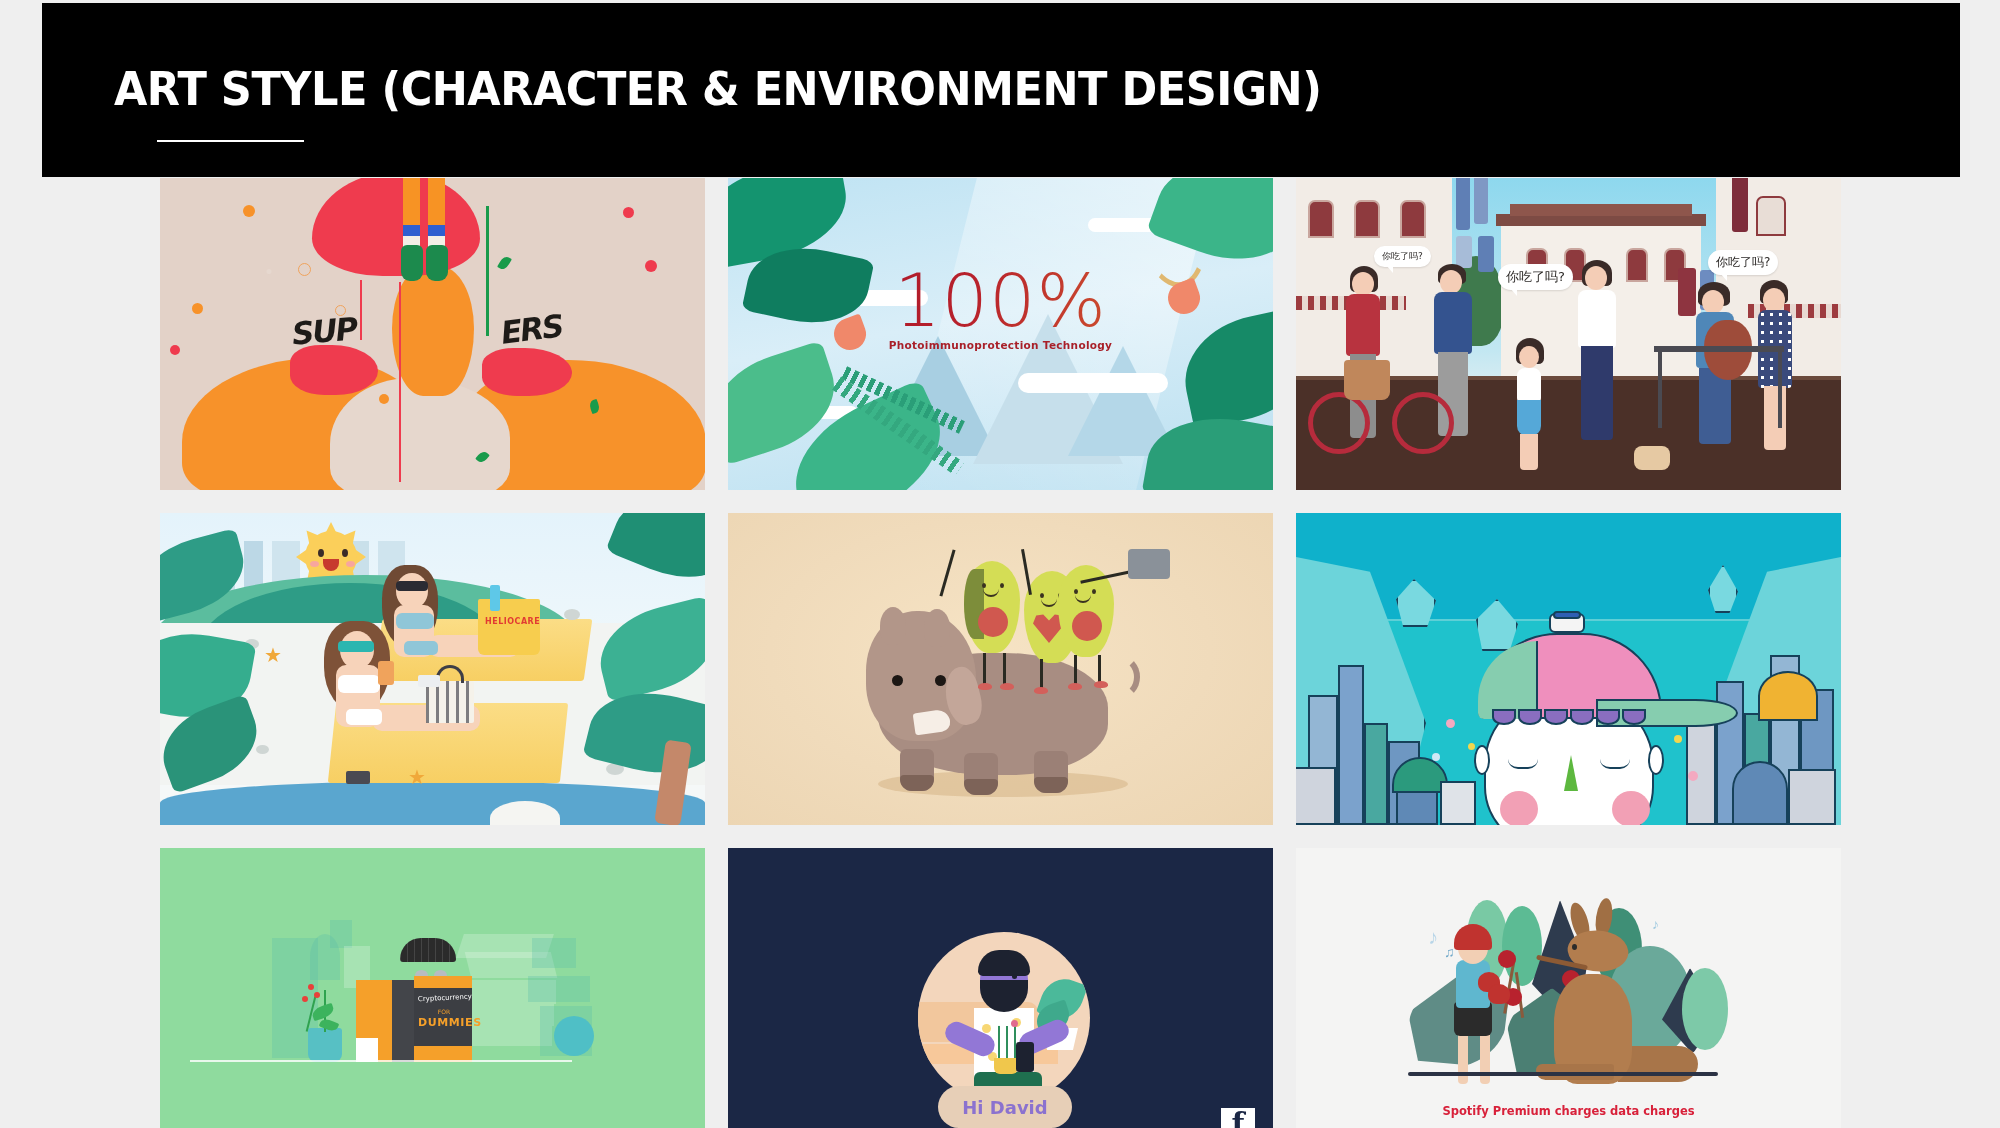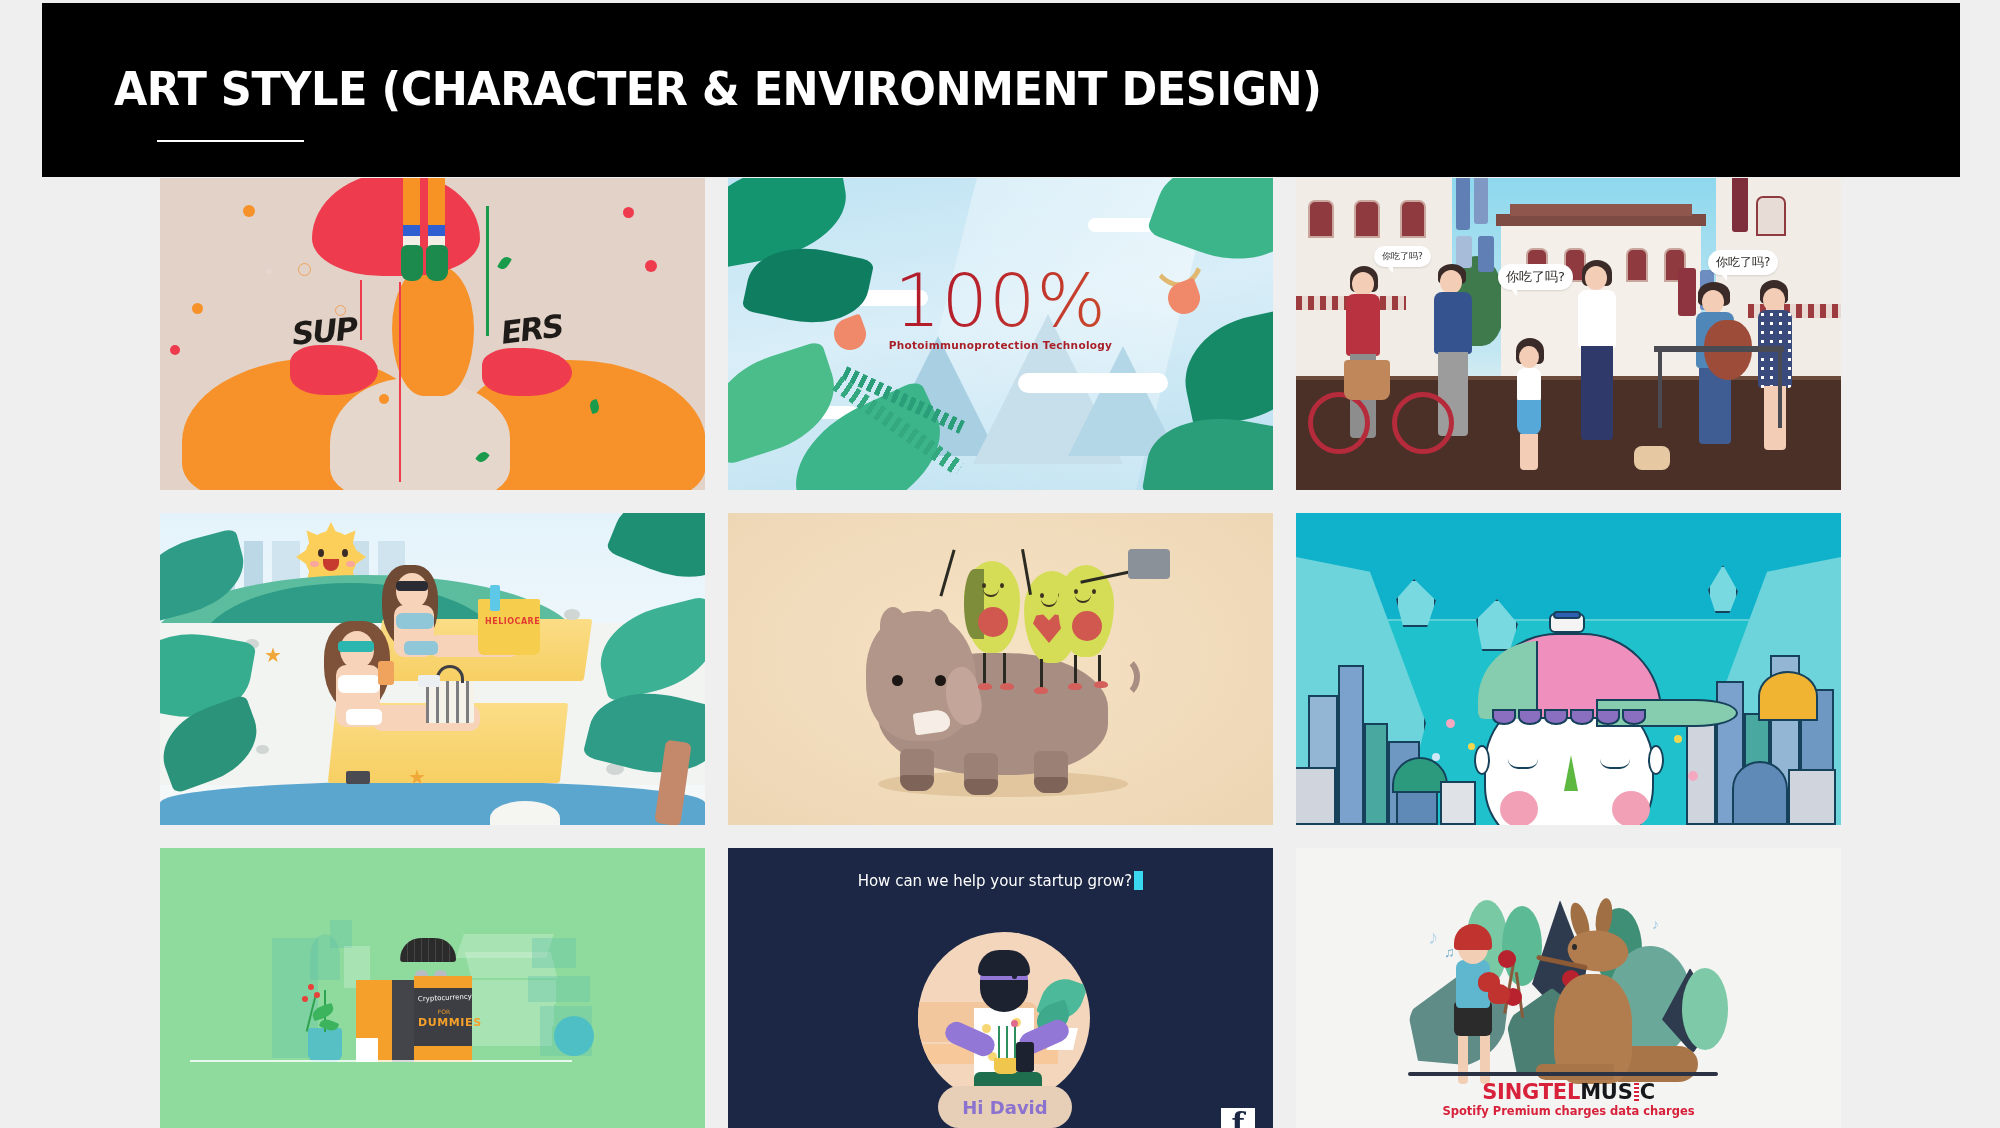--- a/index.html
+++ b/index.html
@@ -769,23 +769,20 @@
       <div class="book b-black"></div>
       <div class="b-title">Cryptocurrency</div>
       <div class="b-for">FOR</div>
       <div class="b-dummies">DUMMIES</div>
       <div class="whitepg"></div>
       <div class="ball"></div>
       <div class="shelfline"></div>
     </div>
 
     <div class="cell c8">
-      <div class="q">
-        <span>How can we help your startup grow?</span><span class="cursor"></span>
-      </div>
       <div class="avatar">
         <div class="wall"></div>
         <div class="wall2"></div>
         <div class="plant8"></div>
         <div class="plant8b"></div>
         <div class="planter"></div>
         <div class="shirt"></div>
         <div class="flower8" style="left:64px;top:92px;"></div>
         <div class="flower8" style="left:94px;top:86px;"></div>
         <div class="flower8" style="left:70px;top:120px;"></div>
@@ -845,20 +842,17 @@
       <div class="boxer-shorts"></div>
       <div class="boxer-body"></div>
       <div class="boxer-head"></div>
       <div class="boxer-hair"></div>
       <div class="glove" style="left:182px;top:124px;"></div>
       <div class="glove" style="left:192px;top:136px;"></div>
       <div class="note" style="left:132px;top:78px;">♪</div>
       <div class="note2" style="left:148px;top:96px;">♫</div>
       <div class="note2" style="left:356px;top:68px;color:#9fc9df;">♪</div>
       <div class="baseline"></div>
-      <div class="brand">
-        <span class="sg">SINGTEL</span><span class="mu">MUS</span><span class="bar"></span><span class="mu">C</span>
-      </div>
       <div class="tag9">Spotify Premium charges data charges</div>
     </div>
 
   </div>
 </div>
 
 </body></html>

